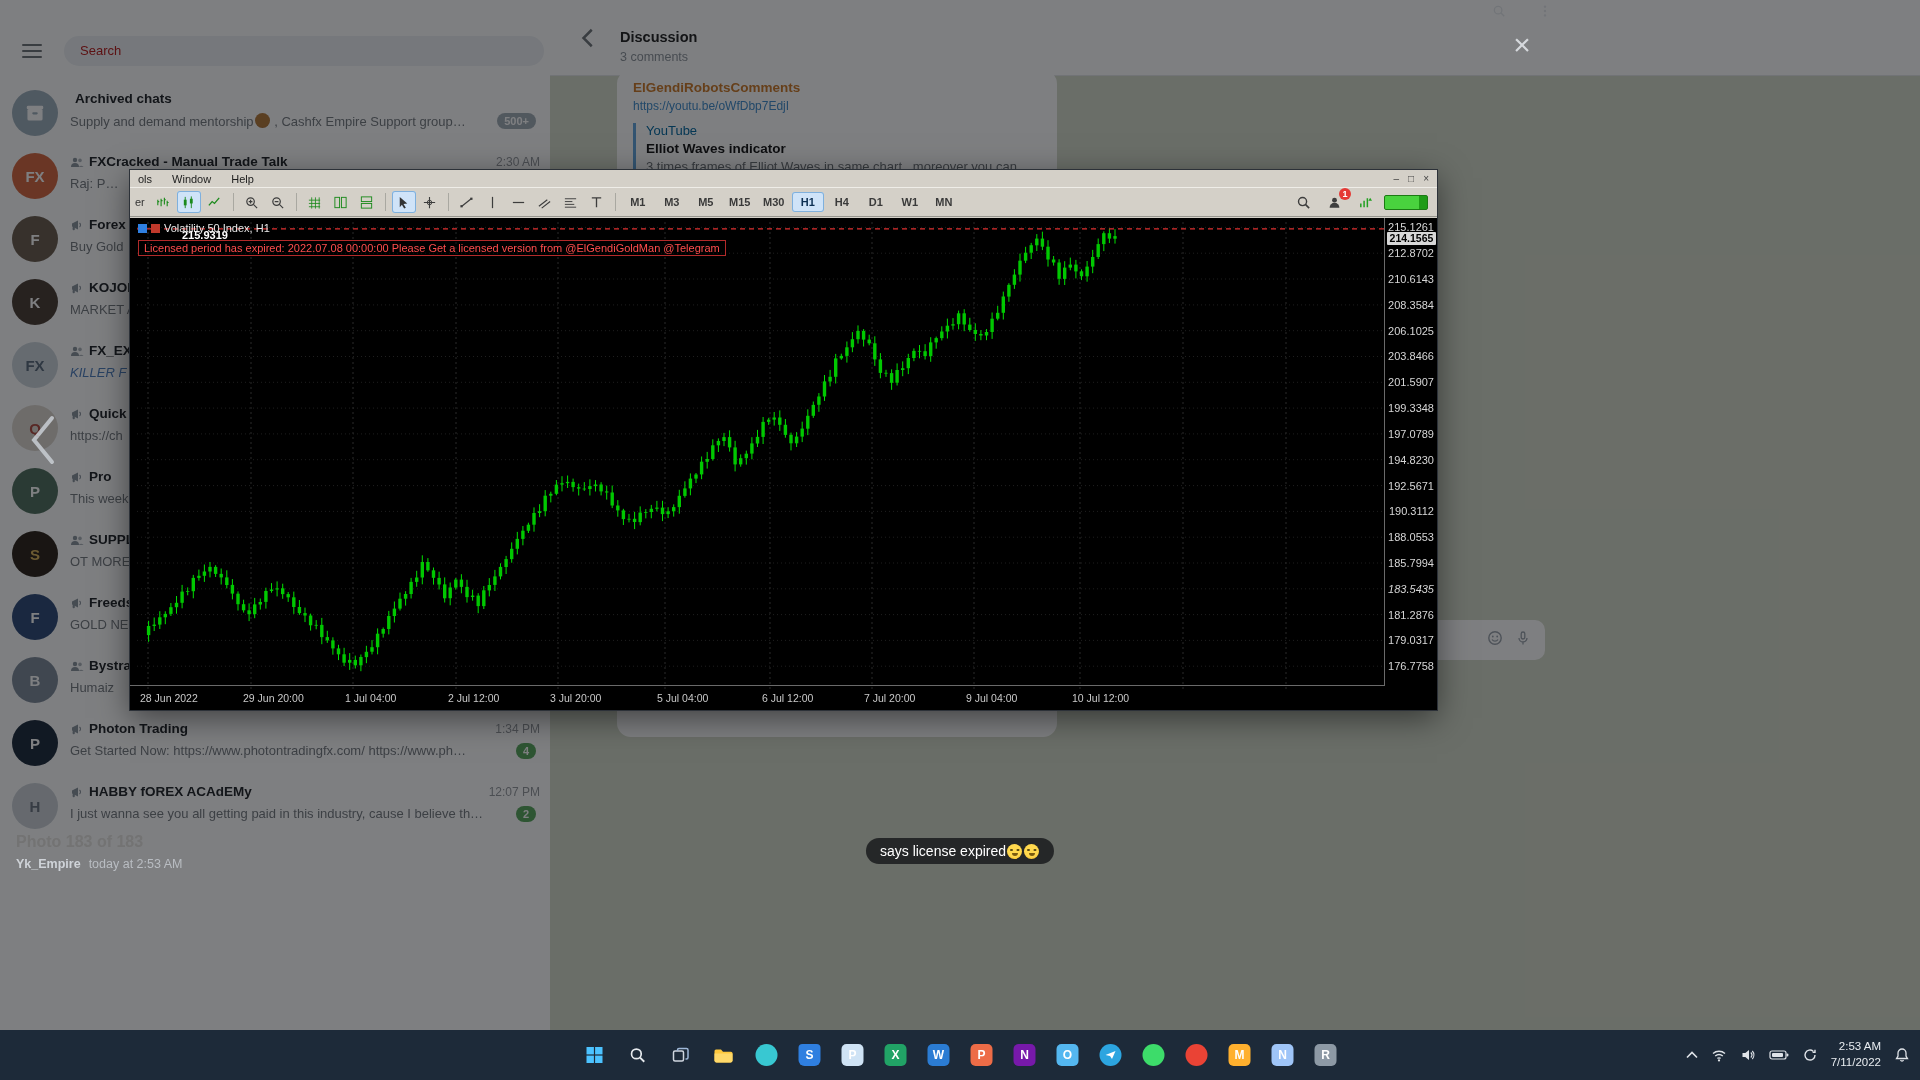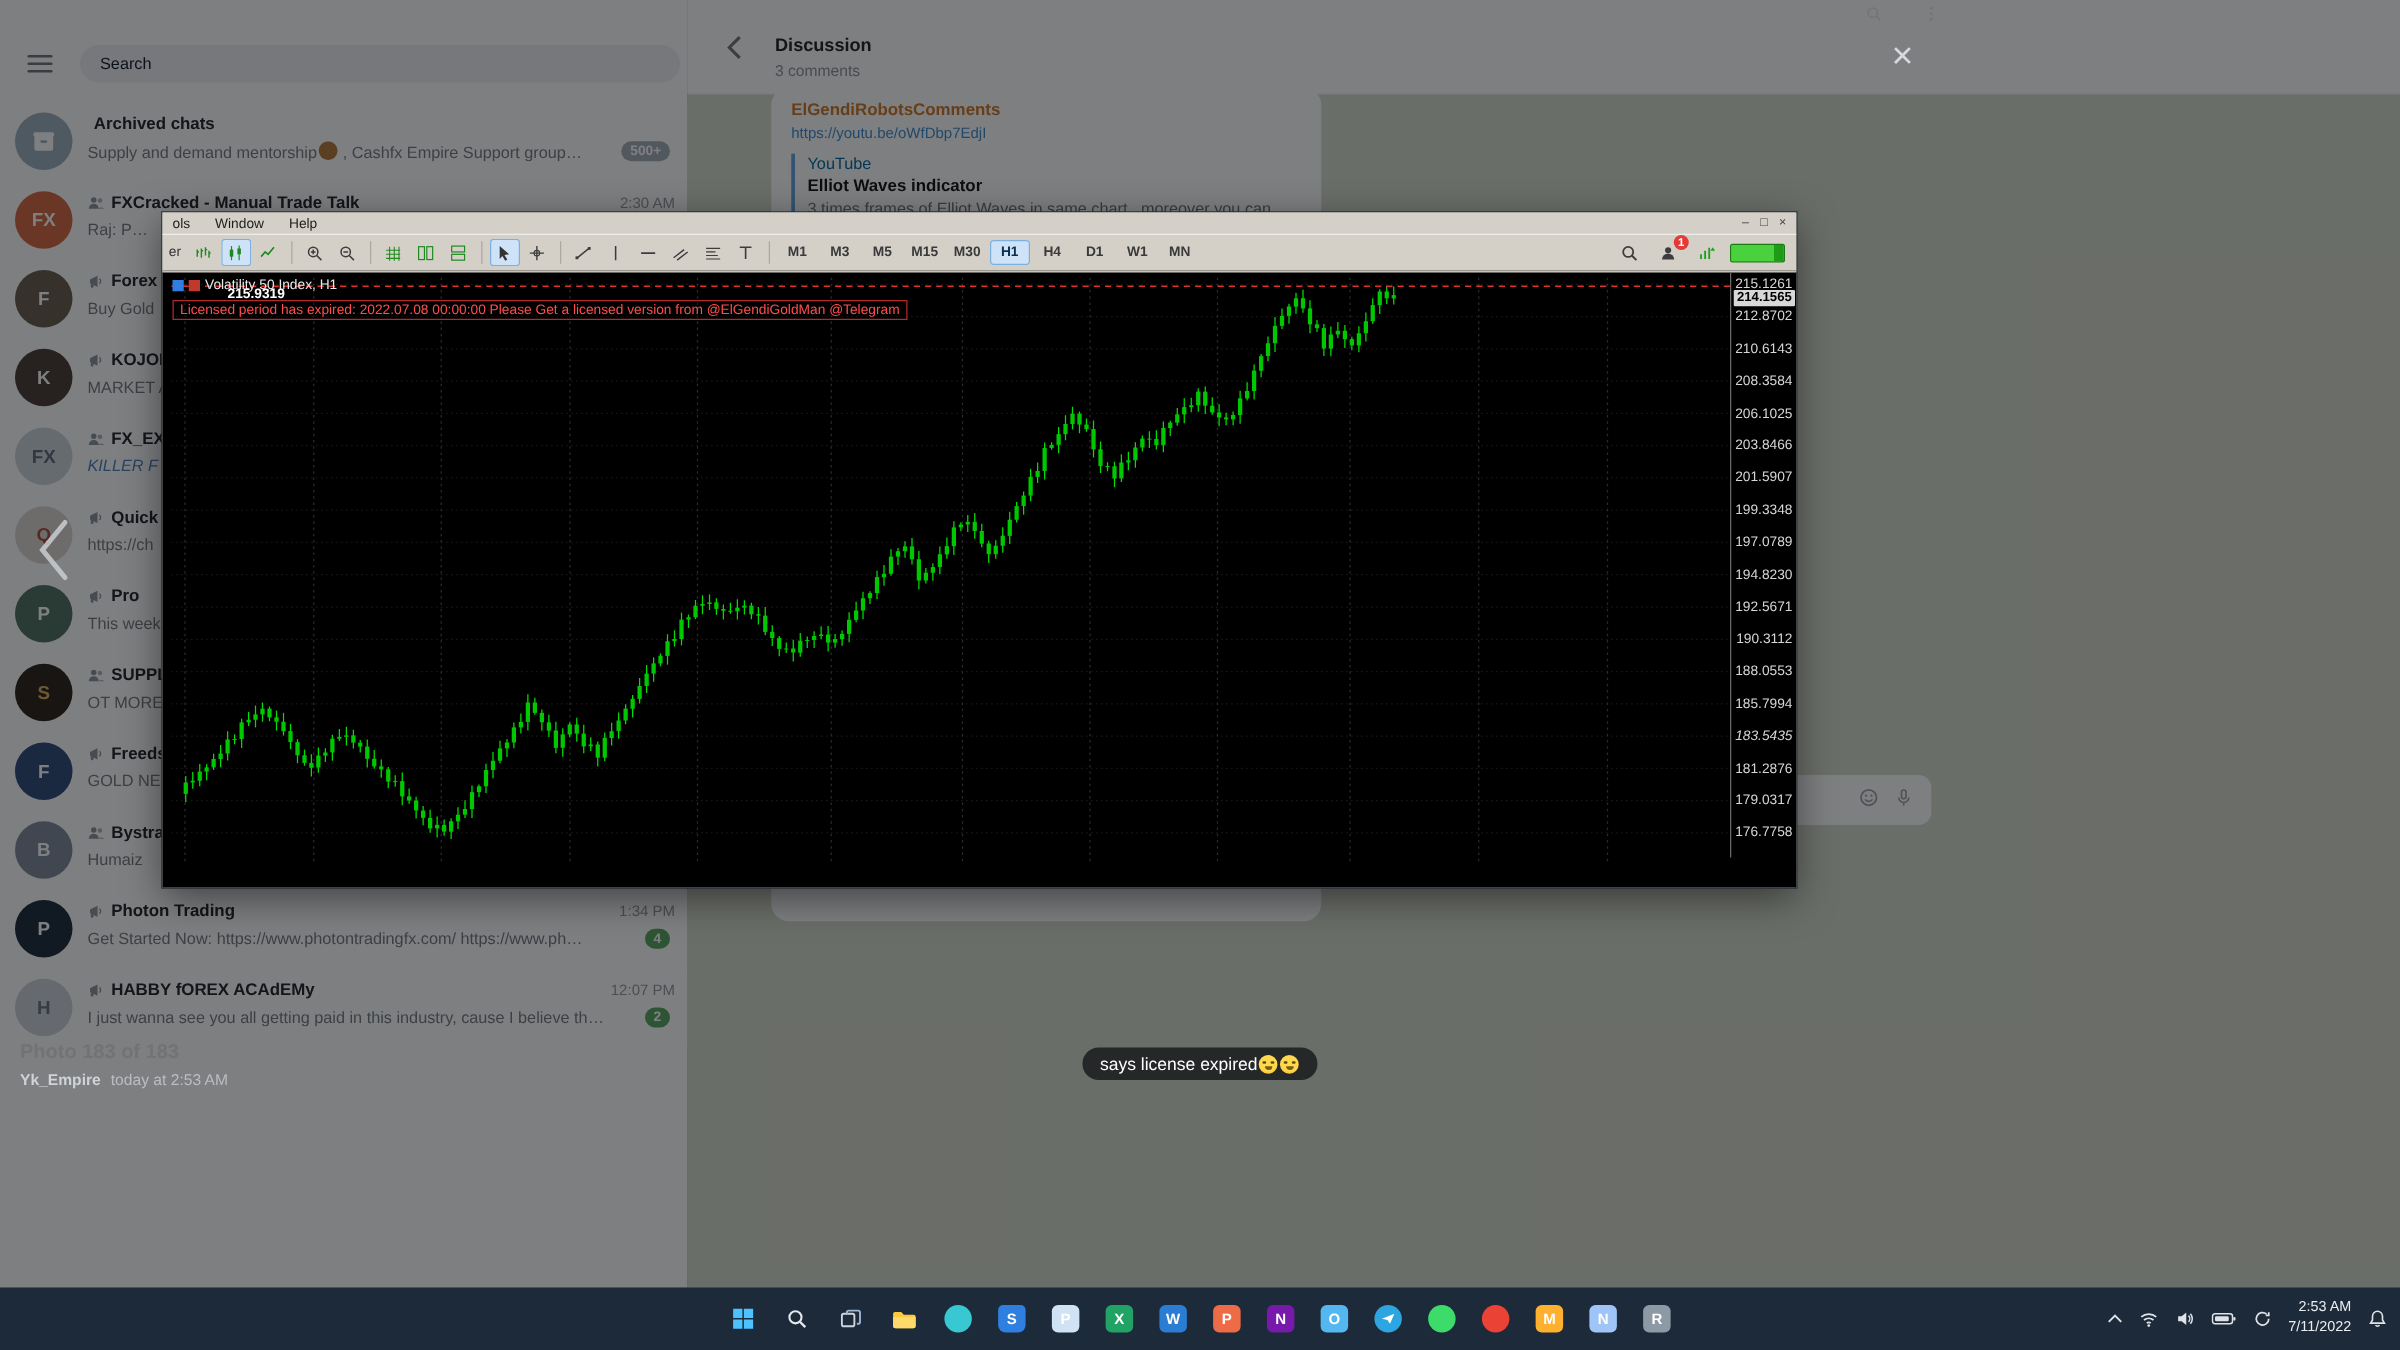--- a/index.html
+++ b/index.html
@@ -5,21 +5,21 @@
   html,body{margin:0;padding:0}
   body{width:1920px;height:1080px;overflow:hidden;position:relative;background:#000;
        font-family:"Liberation Sans",sans-serif;-webkit-font-smoothing:antialiased}
 
   
   #app{position:absolute;inset:0 0 50px 0;z-index:1;background:#8b959e}
   #sidebar{position:absolute;left:0;top:0;width:550px;bottom:0;background:#ffffff;overflow:hidden}
   #hamburger{position:absolute;left:22px;top:44px;width:20px;height:14px;cursor:pointer}
   #hamburger i{display:block;height:2px;background:#707579;margin-bottom:4px;border-radius:1px}
   #search-pill{position:absolute;left:64px;top:36px;width:480px;height:30px;background:#eef1f4;
-               border-radius:15px;font-size:13px;color:#0f172a;line-height:30px;padding-left:16px;box-sizing:border-box}
+               border-radius:15px;font-size:13px;color:#b91c1c;line-height:30px;padding-left:16px;box-sizing:border-box}
   #chat-list{position:absolute;inset:0}
   .chat-row{position:absolute;left:0;width:550px;height:62px;background:#fff}
   .avatar{position:absolute;left:12px;top:8px;width:46px;height:46px;border-radius:50%;
           color:#fff;font-weight:bold;font-size:15px;display:flex;align-items:center;justify-content:center}
   .chat-top{position:absolute;left:70px;right:10px;top:9px;display:flex;align-items:center;gap:5px}
   .kind-ic{display:inline-flex;flex:none}
   .chat-title{font-size:13.5px;font-weight:bold;color:#212428;white-space:nowrap;overflow:hidden}
   .chat-time{margin-left:auto;font-size:12px;color:#95999e;flex:none}
   .chat-sub{position:absolute;left:70px;right:52px;top:31px;font-size:13px;color:#767b80;
             white-space:nowrap;overflow:hidden}
@@ -1033,20 +1033,32 @@
           <div class="p-label" style="top: 235.742px;">194.8230</div>
           <div class="p-label" style="top: 261.555px;">192.5671</div>
           <div class="p-label" style="top: 287.368px;">190.3112</div>
           <div class="p-label" style="top: 313.181px;">188.0553</div>
           <div class="p-label" style="top: 338.995px;">185.7994</div>
           <div class="p-label" style="top: 364.808px; font-style: italic;">183.5435</div>
           <div class="p-label" style="top: 390.621px;">181.2876</div>
           <div class="p-label" style="top: 416.434px;">179.0317</div>
           <div class="p-label" style="top: 442.248px;">176.7758</div>
         </div>
+      <div id="mt-daxis">
+          <div class="d-label" style="left: 10px;">28 Jun 2022</div>
+          <div class="d-label" style="left: 113px;">29 Jun 20:00</div>
+          <div class="d-label" style="left: 215px;">1 Jul 04:00</div>
+          <div class="d-label" style="left: 318px;">2 Jul 12:00</div>
+          <div class="d-label" style="left: 420px;">3 Jul 20:00</div>
+          <div class="d-label" style="left: 527px;">5 Jul 04:00</div>
+          <div class="d-label" style="left: 632px;">6 Jul 12:00</div>
+          <div class="d-label" style="left: 734px;">7 Jul 20:00</div>
+          <div class="d-label" style="left: 836px;">9 Jul 04:00</div>
+          <div class="d-label" style="left: 942px;">10 Jul 12:00</div>
+        </div>
     </div>
   </div>
 
   <span id="viewer-prev"><svg width="30" height="52" viewBox="0 0 30 52" fill="none">
         <path d="M24 4L6 26l18 22" stroke="#c9ced4" stroke-width="4" stroke-linecap="round"></path>
       </svg></span>
   <span id="viewer-close">×</span>
 
   <div id="viewer-info">
     <div id="viewer-counter">Photo 183 of 183</div>

